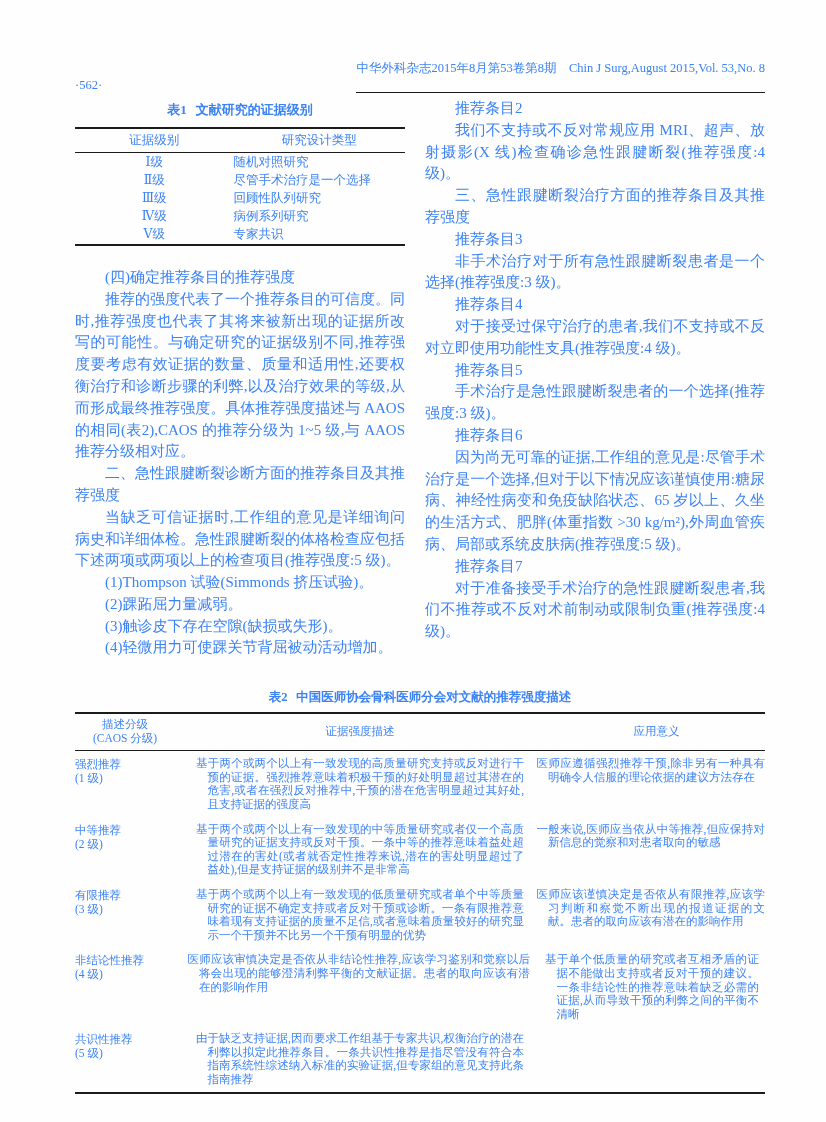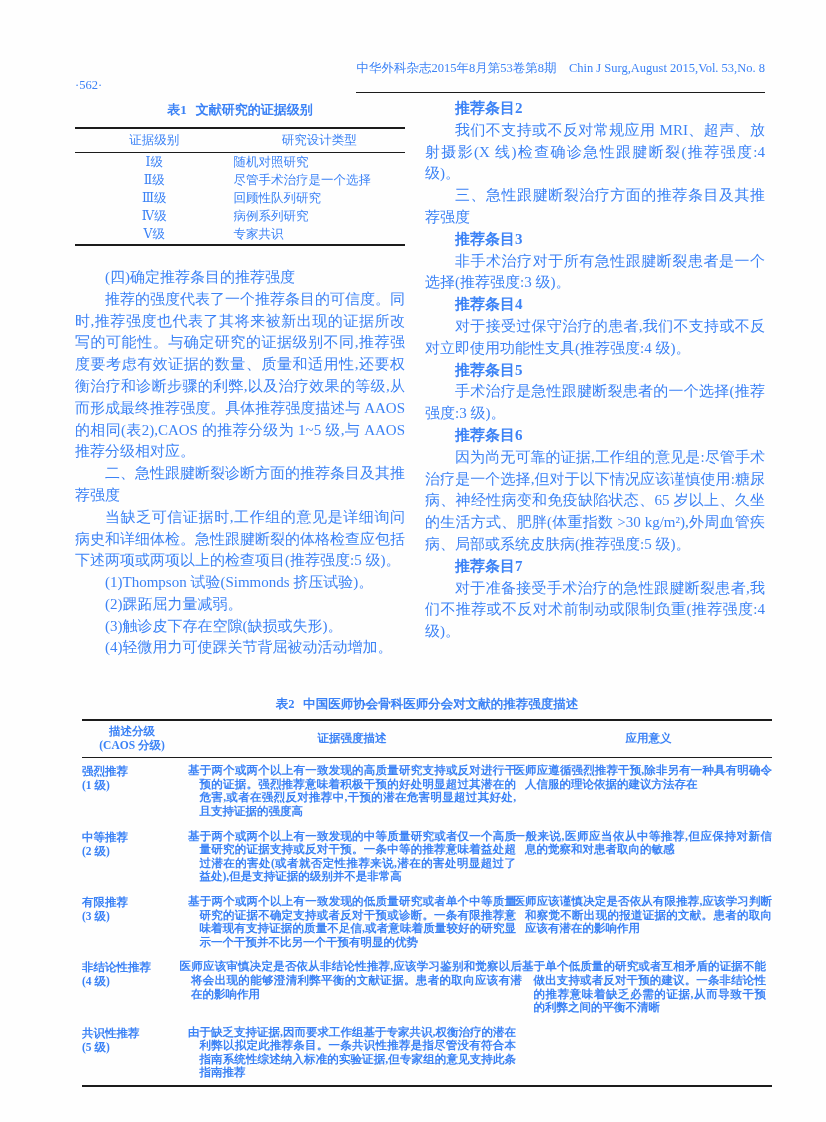--- a/index.html
+++ b/index.html
@@ -13,37 +13,37 @@
     position:absolute; left:75px; width:690px; top:60px;
     display:flex; justify-content:space-between; align-items:flex-end;
     font-size:12.5px; line-height:16px;
   }
   .citation { border-bottom:1.2px solid #1c1c1c; padding-bottom:16px; }
   
   .col { position:absolute; top:98px; font-size:15px; line-height:21.8px; text-align:justify; }
   .col-left  { left:75px;  width:330px; }
   .col-right { left:425px; width:340px; }
   .col p { margin:0; text-indent:2em; }
-  .rec-title { font-weight:bold; }
+  .rec-title { font-weight:normal; }
   
   .t1-caption { font-size:13px; font-weight:bold; text-align:center; text-indent:0 !important; margin:4px 0 9px !important; line-height:16px; }
   .cap-label { margin-right:0.7em; }
   table.t1 { width:100%; border-collapse:collapse; font-size:12.5px; line-height:15px;
              border-top:2px solid #1c1c1c; border-bottom:2px solid #1c1c1c; text-align:left; }
   table.t1 th { font-weight:normal; border-bottom:1.2px solid #1c1c1c; padding:4px 0; }
   table.t1 .c1 { width:48%; text-align:center; }
   table.t1 td { padding:1.6px 0; }
   table.t1 td.c2, table.t1 th.c2 { text-align:left; }
   table.t1 th.c2 { text-align:center; }
   .sp { height:21px; }
   
-  .t2-wrap { position:absolute; left:82px; top:690px; width:690px; font-size:11.5px; line-height:13.6px;margin-top:7px; }
+  .t2-wrap { position:absolute; left:75px; top:690px; width:690px; font-size:11.5px; line-height:13.6px; }
   .t2-caption { text-align:center; font-weight:bold; font-size:12.5px; margin:0 0 7px 0; line-height:15px; }
   .t2 { border-top:2px solid #1c1c1c; border-bottom:2px solid #1c1c1c; }
-  .t2-row { display:grid; grid-template-columns:106px 334px 1fr; column-gap:0;font-weight:bold; }
+  .t2-row { display:grid; grid-template-columns:106px 334px 1fr; column-gap:15px; }
   .t2-head { border-bottom:1.2px solid #1c1c1c; padding:4px 0 5px 0; align-items:center; text-align:center; }
   .t2-body .t2-row { padding:6px 0 5px 0; }
   .t2 .cell { padding-right:6px; }
   .t2 .hang { padding-left:1em; text-indent:-1em; text-align:justify; }
   .t2 .c3 { padding-left:3px; padding-right:0; }
   .grade div { line-height:14px; }
 </style>
 </head>
 <body>
 

